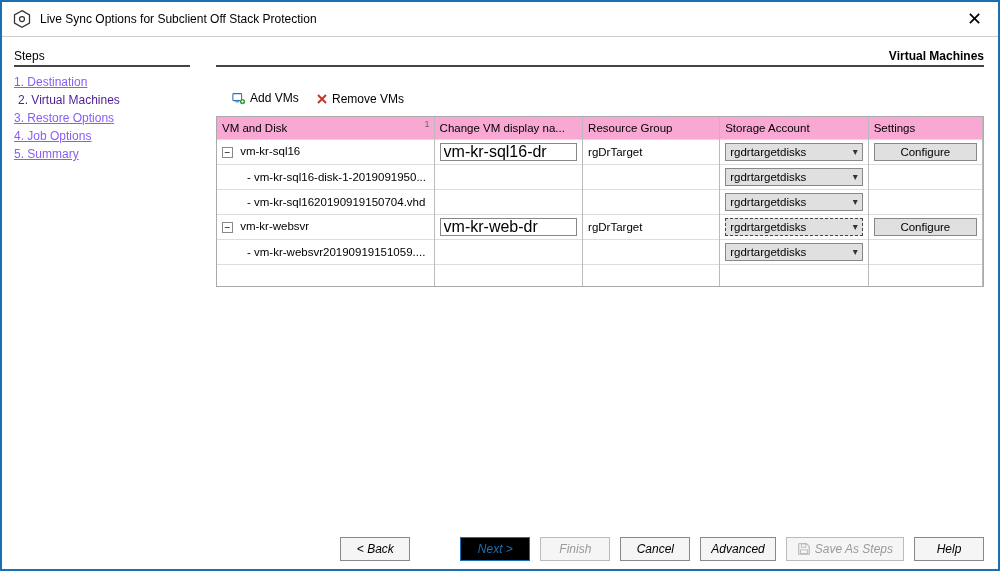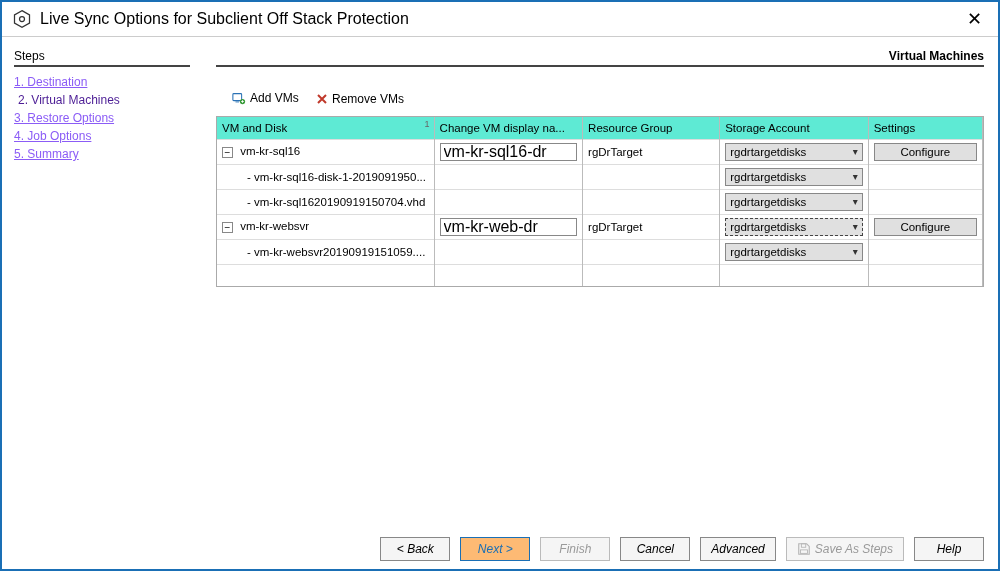--- a/index.html
+++ b/index.html
@@ -1,54 +1,54 @@
 <!DOCTYPE html>
 <html><head>
 <meta charset="utf-8">
 <style>
   * { box-sizing: border-box; margin: 0; padding: 0; }
   body { font-family: "Segoe UI", Tahoma, sans-serif; font-size: 12px; color: #000; background: #fff; }
   .window { width: 1000px; height: 571px; border: 2px solid #1a6fb5; display: flex; flex-direction: column; background: #fff; }
   .titlebar { display: flex; align-items: center; padding: 6px 10px; border-bottom: 1px solid #ccc; }
   .titlebar .hex-icon { width: 20px; height: 20px; margin-right: 8px; }
-  .titlebar .title { font-size: 16px; font-weight: 500; flex: 1; }
+  .titlebar .title { font-size: 12px; font-weight: 500; flex: 1; }
   .titlebar .close { font-size: 18px; cursor: pointer; padding: 0 6px; font-weight: 300; }
   
   .body { display: flex; flex: 1; min-height: 0; }
   .sidebar { width: 200px; padding: 8px 12px; }
   .sidebar .steps-header { font-weight: normal; border-bottom: 2px solid #444; padding: 4px 0 2px 0; margin-bottom: 8px; }
   .sidebar a.step-link { display: block; color: #8b5cf6; text-decoration: underline; margin: 4px 0; cursor: pointer; }
   .sidebar .step-current { display: block; font-weight: normal; color: #4c1d95; margin: 4px 4px; }
   
   .main { flex: 1; padding: 8px 14px; display: flex; flex-direction: column; }
   .section-header { font-weight: bold; border-bottom: 2px solid #444; padding: 4px 0 2px 0; margin-bottom: 20px; text-align: right; }
   
   .toolbar { padding: 4px 16px 8px 16px; }
   .toolbar .tb-btn { display: inline-flex; align-items: center; margin-right: 14px; cursor: pointer; }
   .toolbar .tb-btn svg, .toolbar .tb-btn .icon { margin-right: 4px; }
   
   .grid-wrap { border: 1px solid #aaa; margin: 0 0 0 0; }
   table.grid { width: 100%; border-collapse: collapse; table-layout: fixed; }
   table.grid th, table.grid td { border-right: 1px solid #bbb; padding: 3px 5px; text-align: left; font-weight: normal; font-size: 11.5px; height: 22px; vertical-align: middle; white-space: nowrap; overflow: hidden; text-overflow: ellipsis; }
-  table.grid th { background: #5eead4; position: relative; }
+  table.grid th { background: #f9a8d4; position: relative; }
   table.grid th .sort-ind { position: absolute; right: 4px; top: 2px; font-size: 9px; color: #666; }
   table.grid tbody tr { border-top: 1px solid #ddd; }
   
   .tree-toggle { display:inline-block; width:11px; height:11px; border:1px solid #888; text-align:center; line-height:9px; font-size:10px; margin-right:4px; background:#fff; cursor:pointer; vertical-align:middle; }
   .indent1 { padding-left: 30px !important; }
   
   .inp { width: 100%; border: 1px solid #888; padding: 1px 3px; font-size: 16px; height: 18px; }
   .sel { display:flex; align-items:center; justify-content:space-between; width:100%; border:1px solid #888; background:#e0e0e0; padding:1px 4px; height:18px; cursor:pointer; }
   .sel.dashed { border:1px dashed #444; }
   .sel .chev { font-size:10px; color:#333; }
   .cfg-btn { display:flex; align-items:center; justify-content:center; width:100%; height:18px; border:1px solid #888; background:#e0e0e0; cursor:pointer; }
   
   .footer { border-top: 0; padding: 8px 14px; display:flex; justify-content:flex-end; gap:10px; align-items:center; }
   .footer button { min-width:70px; height:24px; padding:0 10px; border:1px solid #888; background:#f5f5f5; font-size:12px; cursor:pointer;font-style:italic; }
-  .footer button.primary { border:1px solid #1a6fb5; color:#1a6fb5; background:#fdba74; }
+  .footer button.primary { border:1px solid #1a6fb5; color:#1a6fb5; background:#000000;margin-left:40px; }
   .footer button.disabled { color:#9a9a9a; border-color:#bbb; cursor:default; }
   .footer .save-script { display:inline-flex; align-items:center; gap:4px; color:#9a9a9a; }
   .footer .save-script svg { opacity:.5; }
   .vspace { flex:1; }
 </style>
 </head>
 <body>
 
 <div class="window">
 

